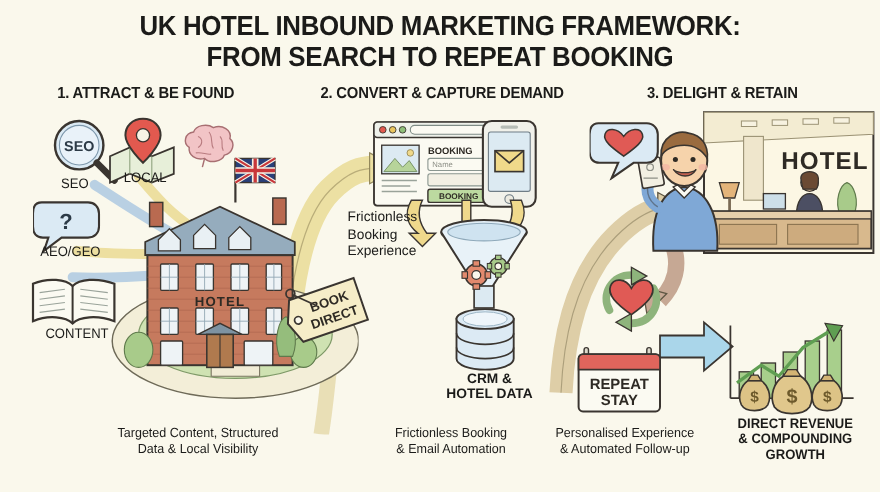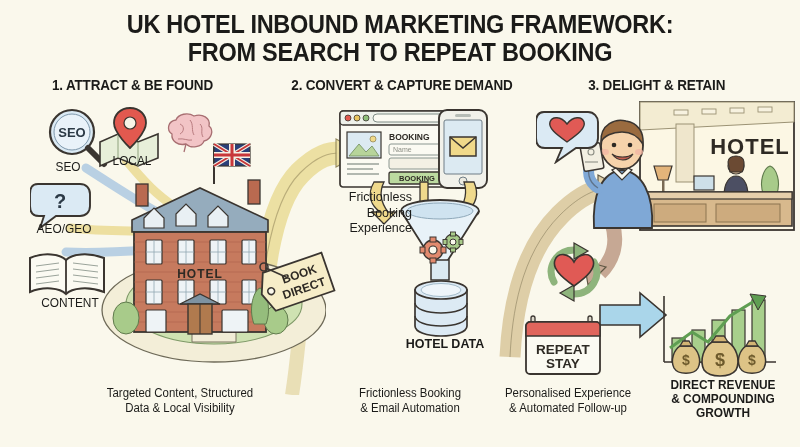--- a/index.html
+++ b/index.html
@@ -39,21 +39,21 @@
   #cap2{left:335px;top:386px;width:150px;}
   #cap3{left:488px;top:386px;width:160px;}
   #cap4{left:648px;top:378px;width:150px;font-weight:bold;font-size:12.5px;line-height:14px;}
 
   
   .lbl{position:absolute;font-size:12.5px;color:#1b1b19;text-align:center;white-space:nowrap;transform:scaleX(.95);}
 
   
   .funnel-label{
     position:absolute;left:316px;top:190px;width:96px;
-    text-align:right;font-size:12.5px;line-height:15.5px;color:#1b1b19;
+    text-align:left;font-size:12.5px;line-height:15.5px;color:#1b1b19;
   }
   .crm-label{
     position:absolute;left:385px;top:337px;width:120px;text-align:center;
     font-weight:bold;font-size:12.5px;line-height:14px;color:#1b1b19;
   }
   .stack{display:block;}
 </style>
 </head>
 <body>
 
@@ -307,20 +307,21 @@
       <path d="M8 12 L 8 48 C 8 54, 20 58, 34 58 C 48 58, 60 54, 60 48 L 60 12 Z"></path>
       <ellipse cx="34" cy="12" rx="26" ry="9"></ellipse>
     </g>
     <g fill="none" stroke="#3a3530" stroke-width="1.5">
       <path d="M8 25 C 8 31, 20 35, 34 35 C 48 35, 60 31, 60 25"></path>
       <path d="M8 38 C 8 44, 20 48, 34 48 C 48 48, 60 44, 60 38"></path>
     </g>
     <ellipse cx="34" cy="12" rx="20" ry="6.5" fill="#eef5fa" stroke="#9bb4c4" stroke-width=".9"></ellipse>
   </svg>
   <div class="crm-label">
+    <span class="stack">CRM &amp;</span>
     <span class="stack">HOTEL DATA</span>
   </div>
 
   <svg class="abs" style="left:638px;top:100px;" width="158" height="132">
     <rect x="2" y="2" width="154" height="128" fill="#fcf7e4" stroke="#3a3530" stroke-width="1.8"></rect>
 
     <path d="M2 2 L 156 2 L 156 22 L 2 30 Z" fill="#f3ecd2" stroke="#9b9274" stroke-width="1"></path>
     <g fill="#f7f2e0" stroke="#9b9274" stroke-width=".9">
       <rect x="36" y="10" width="14" height="5"></rect>
         <rect x="64" y="9" width="14" height="5"></rect>

